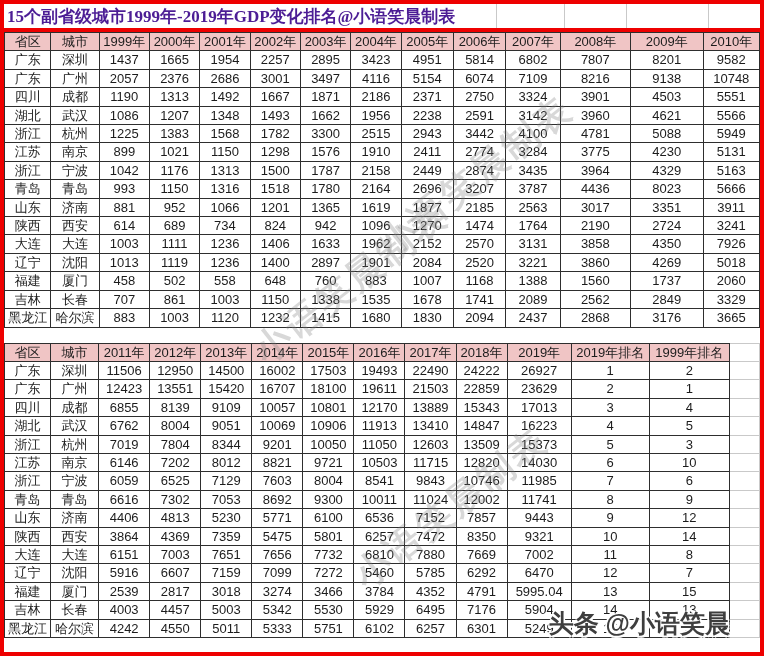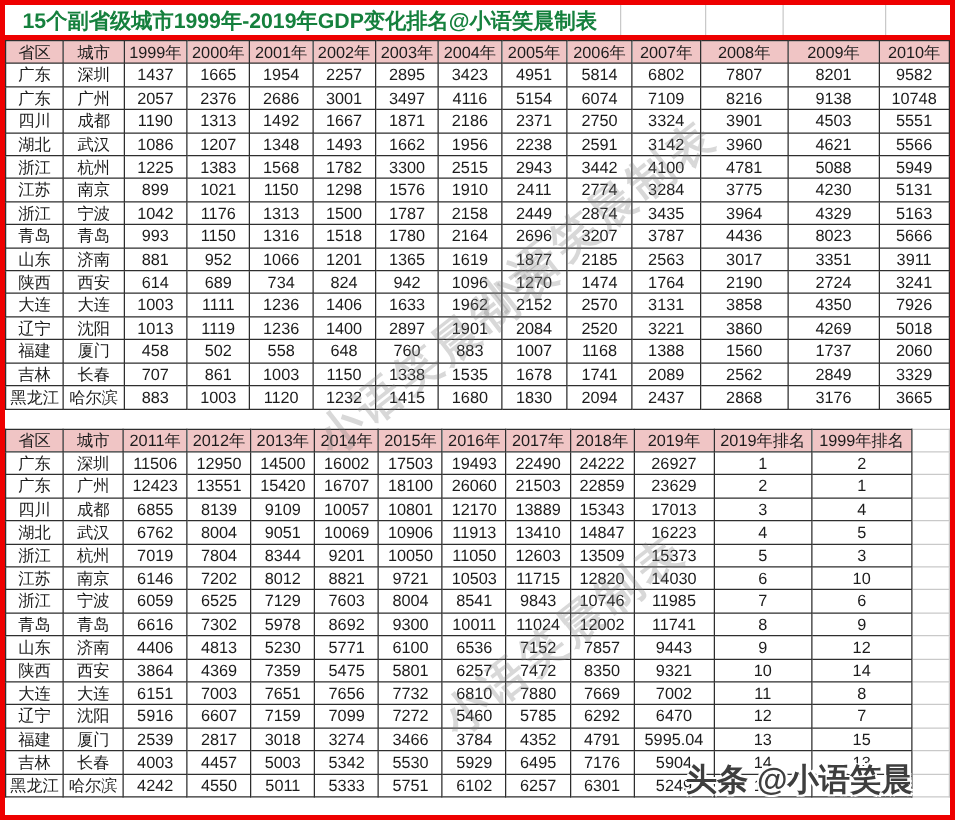--- a/index.html
+++ b/index.html
@@ -17,22 +17,22 @@
     height:24px;
     border-bottom:4px solid #ee0000;
     display:flex;align-items:center;
     background:#ffffff;
   }
   .title-row .tgrid{
     position:absolute;top:0;bottom:0;width:1px;background:#c9c9c9;
   }
   .page-title{
     position:relative;z-index:2;
-    font-size:17px;font-weight:bold;color:#15803d;
-    padding-left:14px;white-space:nowrap;
+    font-size:17px;font-weight:bold;color:#4c1d95;
+    padding-left:3px;white-space:nowrap;font-family:Liberation Serif, serif;
   }
   table{
     width:100%;
     border-collapse:collapse;
     table-layout:fixed;
   }
   th,td{
     border:1.5px solid #2e2e2e;
     text-align:center;
     vertical-align:middle;
@@ -414,21 +414,21 @@
           <td class="empty-col"></td>
         </tr>
         <tr>
           <td>广东</td>
           <td>广州</td>
           <td>12423</td>
           <td>13551</td>
           <td>15420</td>
           <td>16707</td>
           <td>18100</td>
-          <td>26060</td>
+          <td>19611</td>
           <td>21503</td>
           <td>22859</td>
           <td>23629</td>
           <td>2</td>
           <td>1</td>
           <td class="empty-col"></td>
         </tr>
         <tr>
           <td>四川</td>
           <td>成都</td>
@@ -507,21 +507,21 @@
           <td>11985</td>
           <td>7</td>
           <td>6</td>
           <td class="empty-col"></td>
         </tr>
         <tr>
           <td>青岛</td>
           <td>青岛</td>
           <td>6616</td>
           <td>7302</td>
-          <td>5978</td>
+          <td>7053</td>
           <td>8692</td>
           <td>9300</td>
           <td>10011</td>
           <td>11024</td>
           <td>12002</td>
           <td>11741</td>
           <td>8</td>
           <td>9</td>
           <td class="empty-col"></td>
         </tr>

